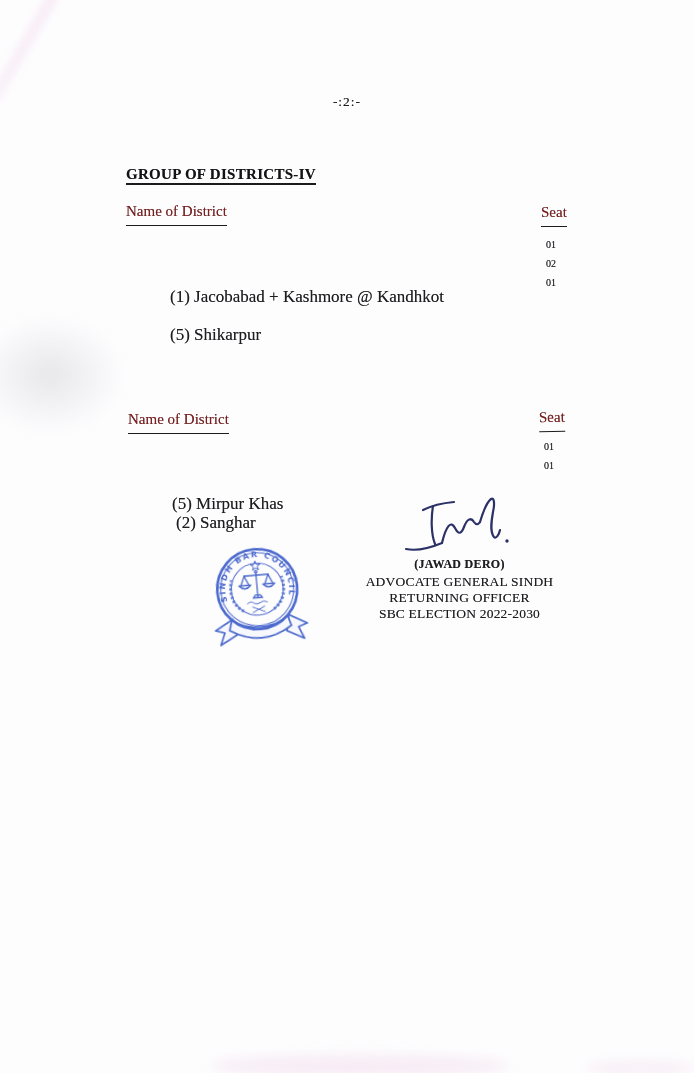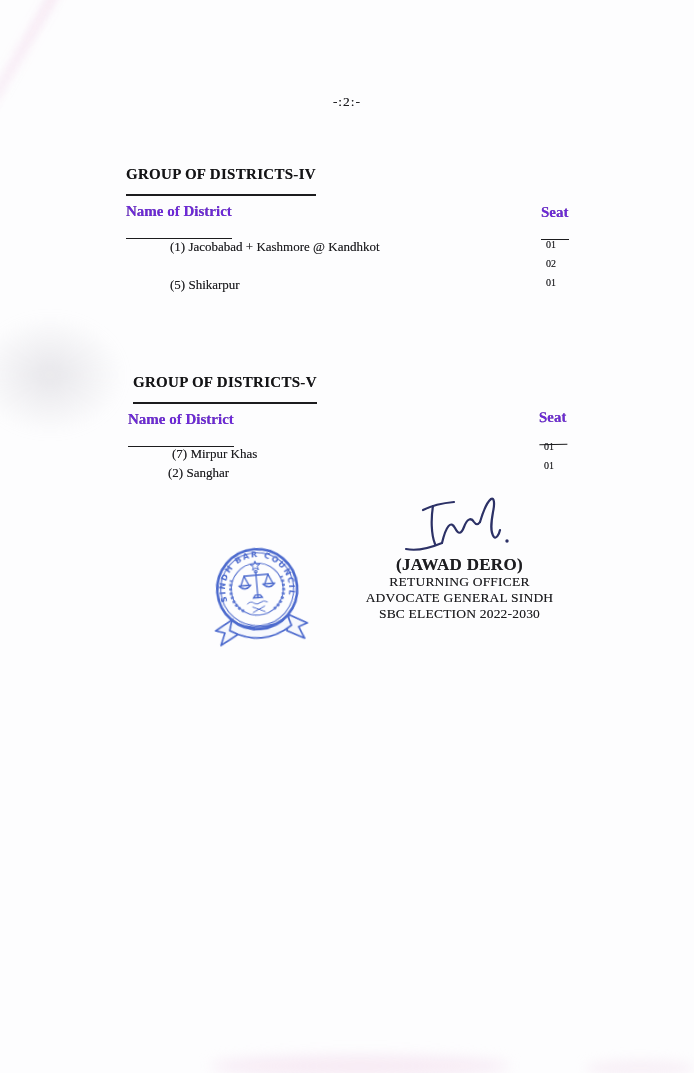--- a/index.html
+++ b/index.html
@@ -6,26 +6,26 @@
   .page{
     position:relative;
     width:694px;height:1073px;
     background:#fdfdfe;
     overflow:hidden;
     font-family:"Liberation Serif", serif;
     color:#1d1d20;
   }
   .txt{position:absolute;white-space:nowrap;text-shadow:0 0 .5px rgba(29,29,32,.55);}
   .page-number{top:94px;left:0;width:694px;text-align:center;font-size:13.5px;letter-spacing:1px;}
-  .sec-title{font-weight:bold;font-size:15px;letter-spacing:.3px;border-bottom:2px solid #1c1c1e;padding-bottom:11px;color:#141416;}
-  .col-head{font-weight:bold;font-size:15px;border-bottom:1.7px solid #1c1c1e;padding-bottom:18px;color:#6d28d9;}
-  .row-name{font-size:13px;}
+  .sec-title{font-weight:bold;font-size:15px;letter-spacing:.3px;border-bottom:2px solid #1c1c1e;padding-bottom:0;color:#141416;}
+  .col-head{font-weight:normal;font-size:15px;border-bottom:1.7px solid #1c1c1e;padding-bottom:5px;color:#7f1d1d;}
+  .row-name{font-size:17px;margin-top:48px;}
   .row-seat{font-size:10px;}
   .sig-block{position:absolute;left:337px;top:555px;width:245px;text-align:center;}
-  .sig-name{font-weight:bold;font-size:17px;letter-spacing:.3px;line-height:19px;text-shadow:0 0 .5px rgba(29,29,32,.6);}
+  .sig-name{font-weight:bold;font-size:12px;letter-spacing:.3px;line-height:19px;text-shadow:0 0 .5px rgba(29,29,32,.6);}
   .sig-line{font-size:13.5px;line-height:16px;letter-spacing:.2px;text-shadow:0 0 .4px rgba(29,29,32,.5);}
   .signature-svg{position:absolute;left:398px;top:492px;filter:blur(.2px);}
   .stamp-svg{position:absolute;left:206px;top:542px;transform:rotate(-5deg);opacity:.93;filter:blur(.25px);}
   .artifact{position:absolute;pointer-events:none;}
   .artifact-streak{left:70px;top:-40px;width:8px;height:420px;transform-origin:50% 0;transform:rotate(30deg);
     background:linear-gradient(to bottom,rgba(238,199,228,.5),rgba(240,208,231,.28) 55%,rgba(240,208,231,0));filter:blur(5px);}
   .artifact-blob{left:-25px;top:315px;width:150px;height:120px;border-radius:50%;
     background:radial-gradient(closest-side,rgba(198,196,204,.38),rgba(198,196,204,0));filter:blur(6px);}
   .artifact-bottom{left:210px;top:1056px;width:300px;height:20px;border-radius:50%;
     background:rgba(242,216,236,.5);filter:blur(7px);}
@@ -51,29 +51,28 @@
   <div class="txt col-head" style="left:541px;top:204px;">Seat</div>
 
   <div class="txt row-name" style="left:170px;top:239px;">(1) Jacobabad + Kashmore @ Kandhkot</div>
   <div class="txt row-seat" style="left:546px;top:239px;">01</div>
 
   <div class="txt row-seat" style="left:546px;top:258px;">02</div>
 
   <div class="txt row-name" style="left:170px;top:277px;">(5) Shikarpur</div>
   <div class="txt row-seat" style="left:546px;top:277px;">01</div>
 
-  <div class="txt sec-title" style="left:133px;top:374px;">GROUP OF DISTRICTS-V</div>
 
   <div class="txt col-head" style="left:128px;top:411px;">Name of District</div>
   <div class="txt col-head tilt-a" style="left:539px;top:409px;">Seat</div>
 
-  <div class="txt row-name" style="left:172px;top:446px;">(7) Mirpur Khas</div>
+  <div class="txt row-name" style="left:172px;top:446px;">(5) Mirpur Khas</div>
   <div class="txt row-seat" style="left:544px;top:441px;">01</div>
 
-  <div class="txt row-name" style="left:168px;top:465px;">(2) Sanghar</div>
+  <div class="txt row-name" style="left:176px;top:465px;">(2) Sanghar</div>
   <div class="txt row-seat" style="left:544px;top:460px;">01</div>
 
   <svg class="signature-svg" width="122" height="62" viewBox="0 0 122 62" fill="none">
     <g stroke="#2c3166" stroke-width="2.2" stroke-linecap="round" fill="none">
       <path d="M8,57 C20,59.5 32,56 44,51"></path>
       <path d="M35,14 C33,26 33,42 37,52"></path>
       <path d="M25,18 C33,14 45,11 56,10"></path>
       <path d="M44,51 C48,34 53,28 57,36 C60,42 63,43 66,35 C69,27 73,25 76,30 C78,33 80,33 82,30"></path>
       <path d="M82,30 C85,20 89,10 93,7 C96,5 97,11 95,20 C93,31 92,40 96,45 C98,47 101,43 102,38"></path>
     </g>
@@ -118,18 +117,18 @@
     </g>
 
     <g stroke="#4464cb" stroke-width="3" stroke-dasharray="2.4 1.9" fill="none" opacity=".85">
       <path d="M37,68 C27,62 23,50 27,36"></path>
       <path d="M67,68 C77,62 81,50 77,36"></path>
     </g>
   </svg>
 
   <div class="sig-block">
     <div class="sig-name">(JAWAD DERO)</div>
+    <div class="sig-line">ADVOCATE GENERAL SINDH</div>
     <div class="sig-line">RETURNING OFFICER</div>
-    <div class="sig-line">ADVOCATE GENERAL SINDH</div>
     <div class="sig-line">SBC ELECTION 2022-2030</div>
   </div>
 
 </div>
 
 </body></html>

